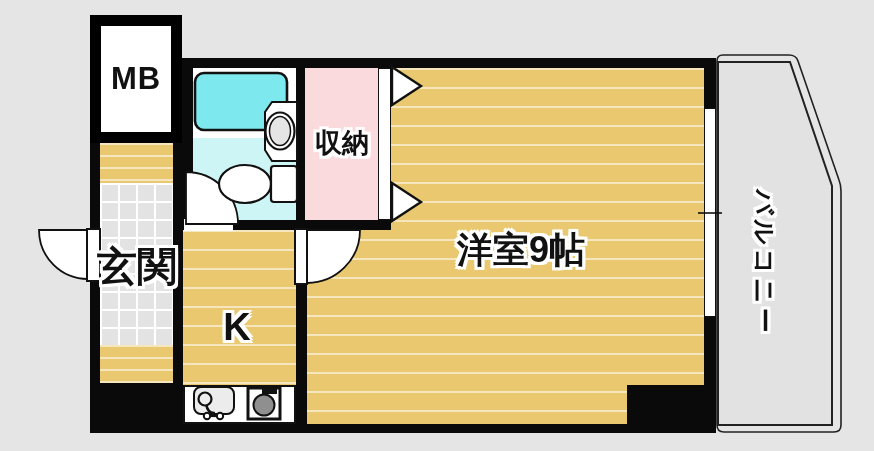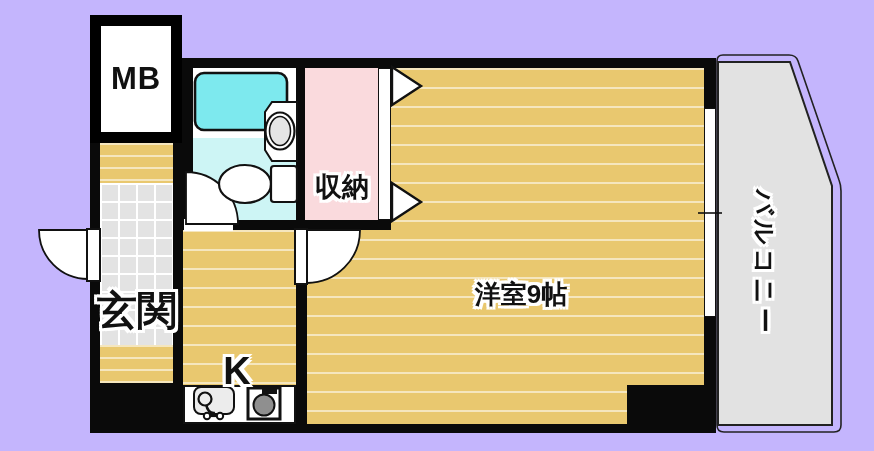--- a/index.html
+++ b/index.html
@@ -1,28 +1,28 @@
 <!DOCTYPE html>
 <html style="--wall-black: #0a0a0a; --floor-tan: #e9c86f; --storage-pink: #fadadd; --bath-tub-cyan: #7de9ee; --bath-floor-cyan: #cdf5f5; --tile-gray: #e3e3e3; --balcony-gray: #e2e2e2;"><head>
 <meta charset="utf-8">
 <style>
   html,body{margin:0;padding:0;background:#fff;}
   body{font-family:"Liberation Sans",sans-serif;}
-  .plan{position:relative;width:874px;height:451px;background:#c4b5fd;overflow:hidden;}
+  .plan{position:relative;width:874px;height:451px;background:#e5e5e5;overflow:hidden;}
   .abs{position:absolute;}
   .wall{position:absolute;background:var(--wall-black,#000);}
   .floor-tan{background-color:var(--floor-tan,#e9c86f);
     background-image:repeating-linear-gradient(to bottom,rgba(255,255,255,.55) 0 2px,transparent 2px 19px);}
   .floor-tan-fine{background-color:var(--floor-tan,#e9c86f);
     background-image:repeating-linear-gradient(to bottom,rgba(255,255,255,.55) 0 2px,transparent 2px 12px);}
   .tile{background-color:var(--tile-gray,#e3e3e3);
     background-image:repeating-linear-gradient(to right,#fff 0 2px,transparent 2px 18px),
                      repeating-linear-gradient(to bottom,#fff 0 2px,transparent 2px 18px);}
   .label{position:absolute;color:#111;font-weight:700;white-space:nowrap;
-    transform:translate(-50%,-50%);margin-top:44px;}
+    transform:translate(-50%,-50%);}
   .outlined{text-shadow:-3px -3px 0 #fff,3px -3px 0 #fff,-3px 3px 0 #fff,3px 3px 0 #fff,
     -3px 0 0 #fff,3px 0 0 #fff,0 -3px 0 #fff,0 3px 0 #fff;}
   .mb-box{position:absolute;left:90px;top:15px;width:92px;height:128px;background:#fff;
     border:11px solid #000;box-sizing:border-box;display:flex;align-items:center;justify-content:center;
     font-size:31px;font-weight:600;letter-spacing:1px;color:#111;}
   .storage-door{position:absolute;left:378px;top:68px;width:13px;height:152px;background:#fff;
     border:1.5px solid #111;box-sizing:border-box;}
   .window{position:absolute;left:704px;top:108px;width:12px;height:209px;background:#fff;
     border:1.5px solid #111;box-sizing:border-box;}
   .counter{position:absolute;left:183px;top:385px;width:113px;height:39px;background:#fff;
@@ -106,18 +106,18 @@
     <circle cx="220" cy="416" r="3.2" fill="#fff" stroke="#111" stroke-width="2"></circle>
 
     <rect x="248" y="388" width="32" height="31" fill="#fff" stroke="#111" stroke-width="3"></rect>
     <rect x="262" y="388" width="15" height="6" fill="#111"></rect>
     <circle cx="264" cy="405" r="10.5" fill="#8f8f8f" stroke="#111" stroke-width="2"></circle>
   </svg>
 
   <div class="label outlined" style="left:137px;top:266px;font-size:40px;">玄関</div>
   <div class="label outlined" style="left:342px;top:143px;font-size:27px;">収納</div>
   <div class="label outlined" style="left:237px;top:327px;font-size:38px;">K</div>
-  <div class="label outlined" style="left:521px;top:250px;font-size:26px;">洋室9帖</div>
+  <div class="label outlined" style="left:521px;top:250px;font-size:36px;">洋室9帖</div>
   <div class="balcony-label-wrap">
     <span class="txt outlined">バルコニー</span>
   </div>
 
 </div>
 
 </body></html>

